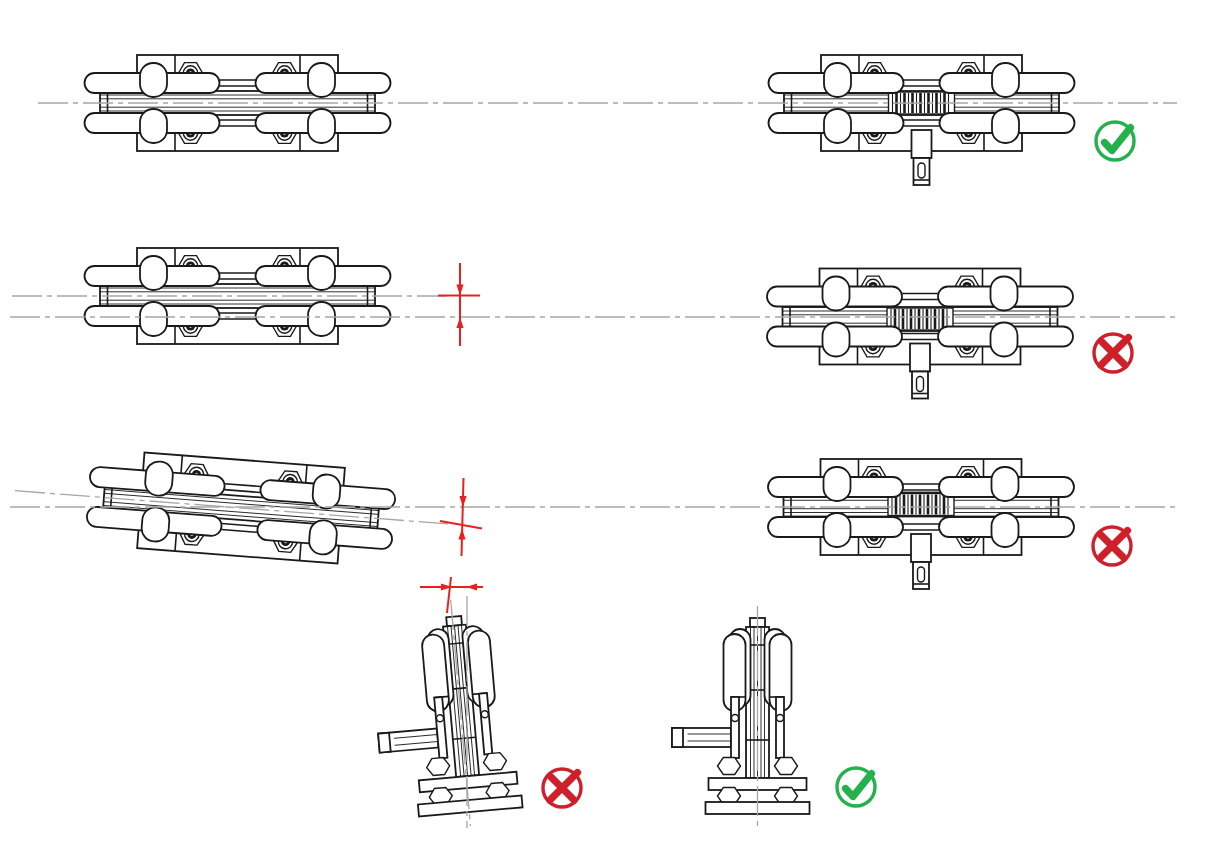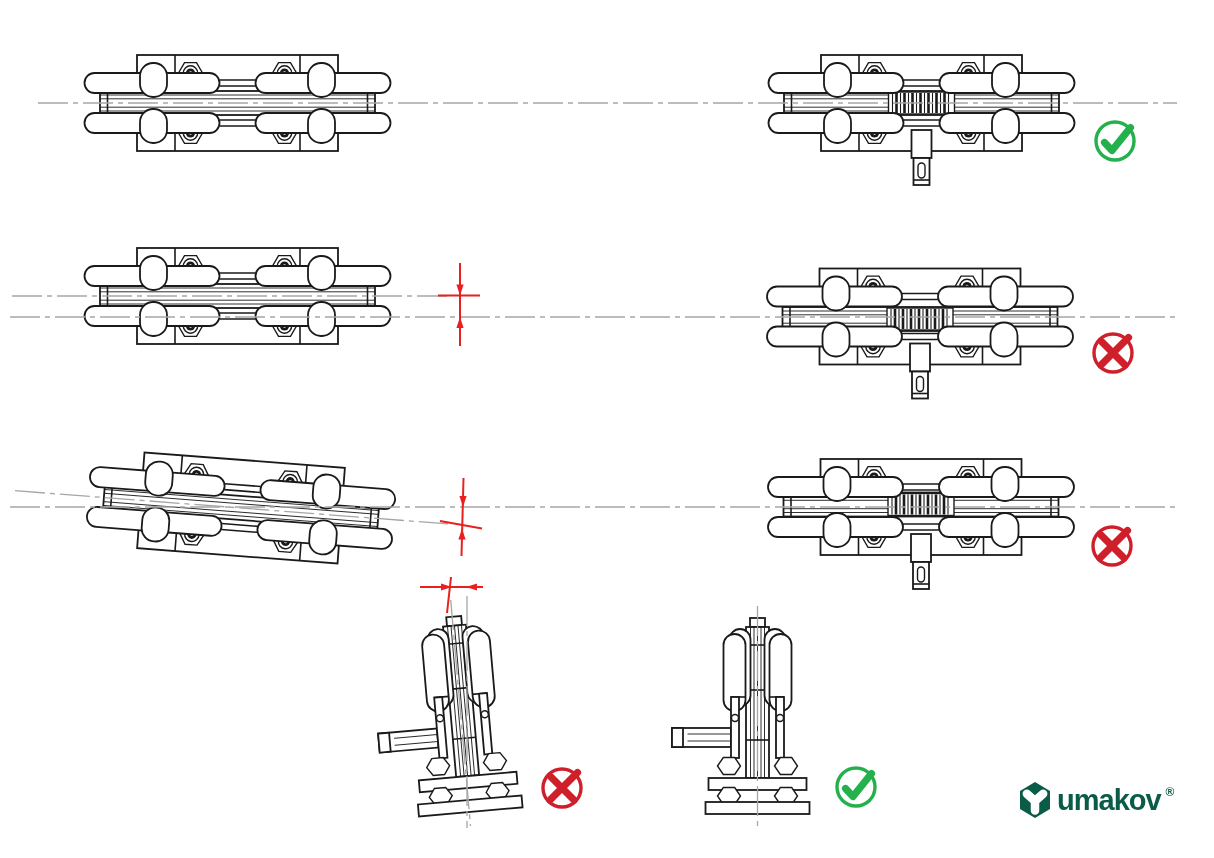--- a/index.html
+++ b/index.html
@@ -256,22 +256,14 @@
 
   <g color="#cf1f2b" transform="translate(562,788)">
         <use href="#badgeCross"></use>
       </g>
 
   <g color="#24b14b" transform="translate(856,787)">
         <use href="#badgeCheck"></use>
       </g>
 </svg>
 
-<div class="logo">
-  <svg width="34" height="38" viewBox="0 0 34 38">
-    <polygon points="17,1 32,10 32,28 17,37 2,28 2,10" fill="#0b5b49"></polygon>
-    <path d="M17 20 L17 29.5 M17 20 L8.8 12.8 M17 20 L25.2 12.8" stroke="#ffffff" stroke-width="8.5" stroke-linecap="round" fill="none"></path>
-  </svg>
-  <span class="logo-text">umakov</span>
-  <sup class="logo-reg">®</sup>
+
 </div>
 
-</div>
-
 </body></html>

